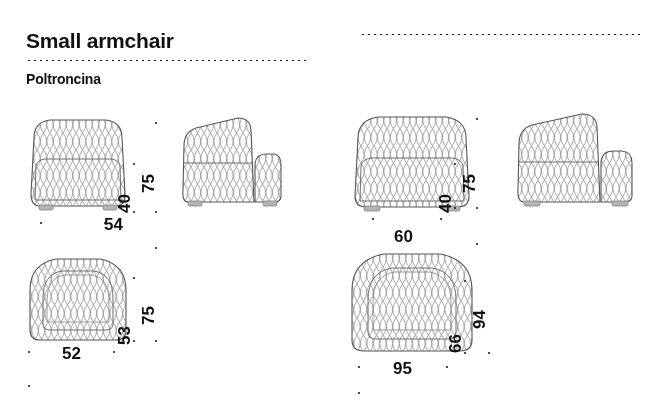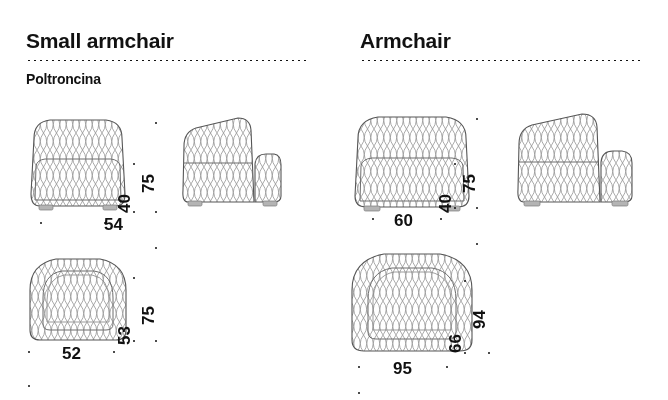--- a/index.html
+++ b/index.html
@@ -158,21 +158,20 @@
     <span class="tick" style="left:133px;top:340px;"></span>
     <span class="tick" style="left:155px;top:340px;"></span>
     <span class="tick" style="left:28px;top:351px;"></span>
     <span class="tick" style="left:113px;top:351px;"></span>
     <span class="tick" style="left:28px;top:385px;"></span>
   </div>
 
   <div class="col col-right">
 
     <div class="head-wrap">
-      <div class="title-en">Armchair</div>
       <div class="dotline"></div>
     </div>
 
     <div class="fig" style="left:14px;top:112px;">
       <svg width="128" height="104" viewBox="0 0 128 104">
         <defs>
           <clipPath id="clipFA">
             <path d="M10,26 Q10,8 30,5 L98,5 Q118,8 118,26 L121,84 Q121,95 110,95 L18,95 Q7,95 7,84 Z"></path>
           </clipPath>
           <pattern id="quiltFA" width="13" height="17" patternUnits="userSpaceOnUse">
@@ -232,21 +231,21 @@
         <g clip-path="url(#clipPA)">
           <rect x="0" y="0" width="136" height="108" fill="#ffffff"></rect>
           <rect x="0" y="0" width="136" height="108" fill="url(#quiltPA)"></rect>
         </g>
         <path d="M8,40 Q8,10 40,4 L96,4 Q128,10 128,40 L128,90 Q128,101 116,101 L20,101 Q8,101 8,90 Z" fill="none" stroke="#565656" stroke-width="1.1"></path>
         <path d="M24,50 Q24,22 48,18 L88,18 Q112,22 112,50 L112,82 Q112,89 104,89 L32,89 Q24,89 24,82 Z" fill="none" stroke="#6d6d6d" stroke-width="1"></path>
         <path d="M29,52 Q29,26 50,22 L86,22 Q107,26 107,52 L107,80 L29,80 Z" fill="none" stroke="#8a8a8a" stroke-width="0.85"></path>
       </svg>
     </div>
 
-    <div class="dim" style="left:60px;top:212px;">60</div>
+    <div class="dim" style="left:60px;top:228px;">60</div>
     <div class="dim dim-v" style="left:120px;top:196px;">40</div>
     <div class="dim dim-v" style="left:144px;top:176px;">75</div>
 
     <div class="dim" style="left:59px;top:360px;">95</div>
     <div class="dim dim-v" style="left:130px;top:336px;">66</div>
     <div class="dim dim-v" style="left:154px;top:312px;">94</div>
 
     <span class="tick" style="left:38px;top:218px;"></span>
     <span class="tick" style="left:106px;top:218px;"></span>
     <span class="tick" style="left:142px;top:118px;"></span>

